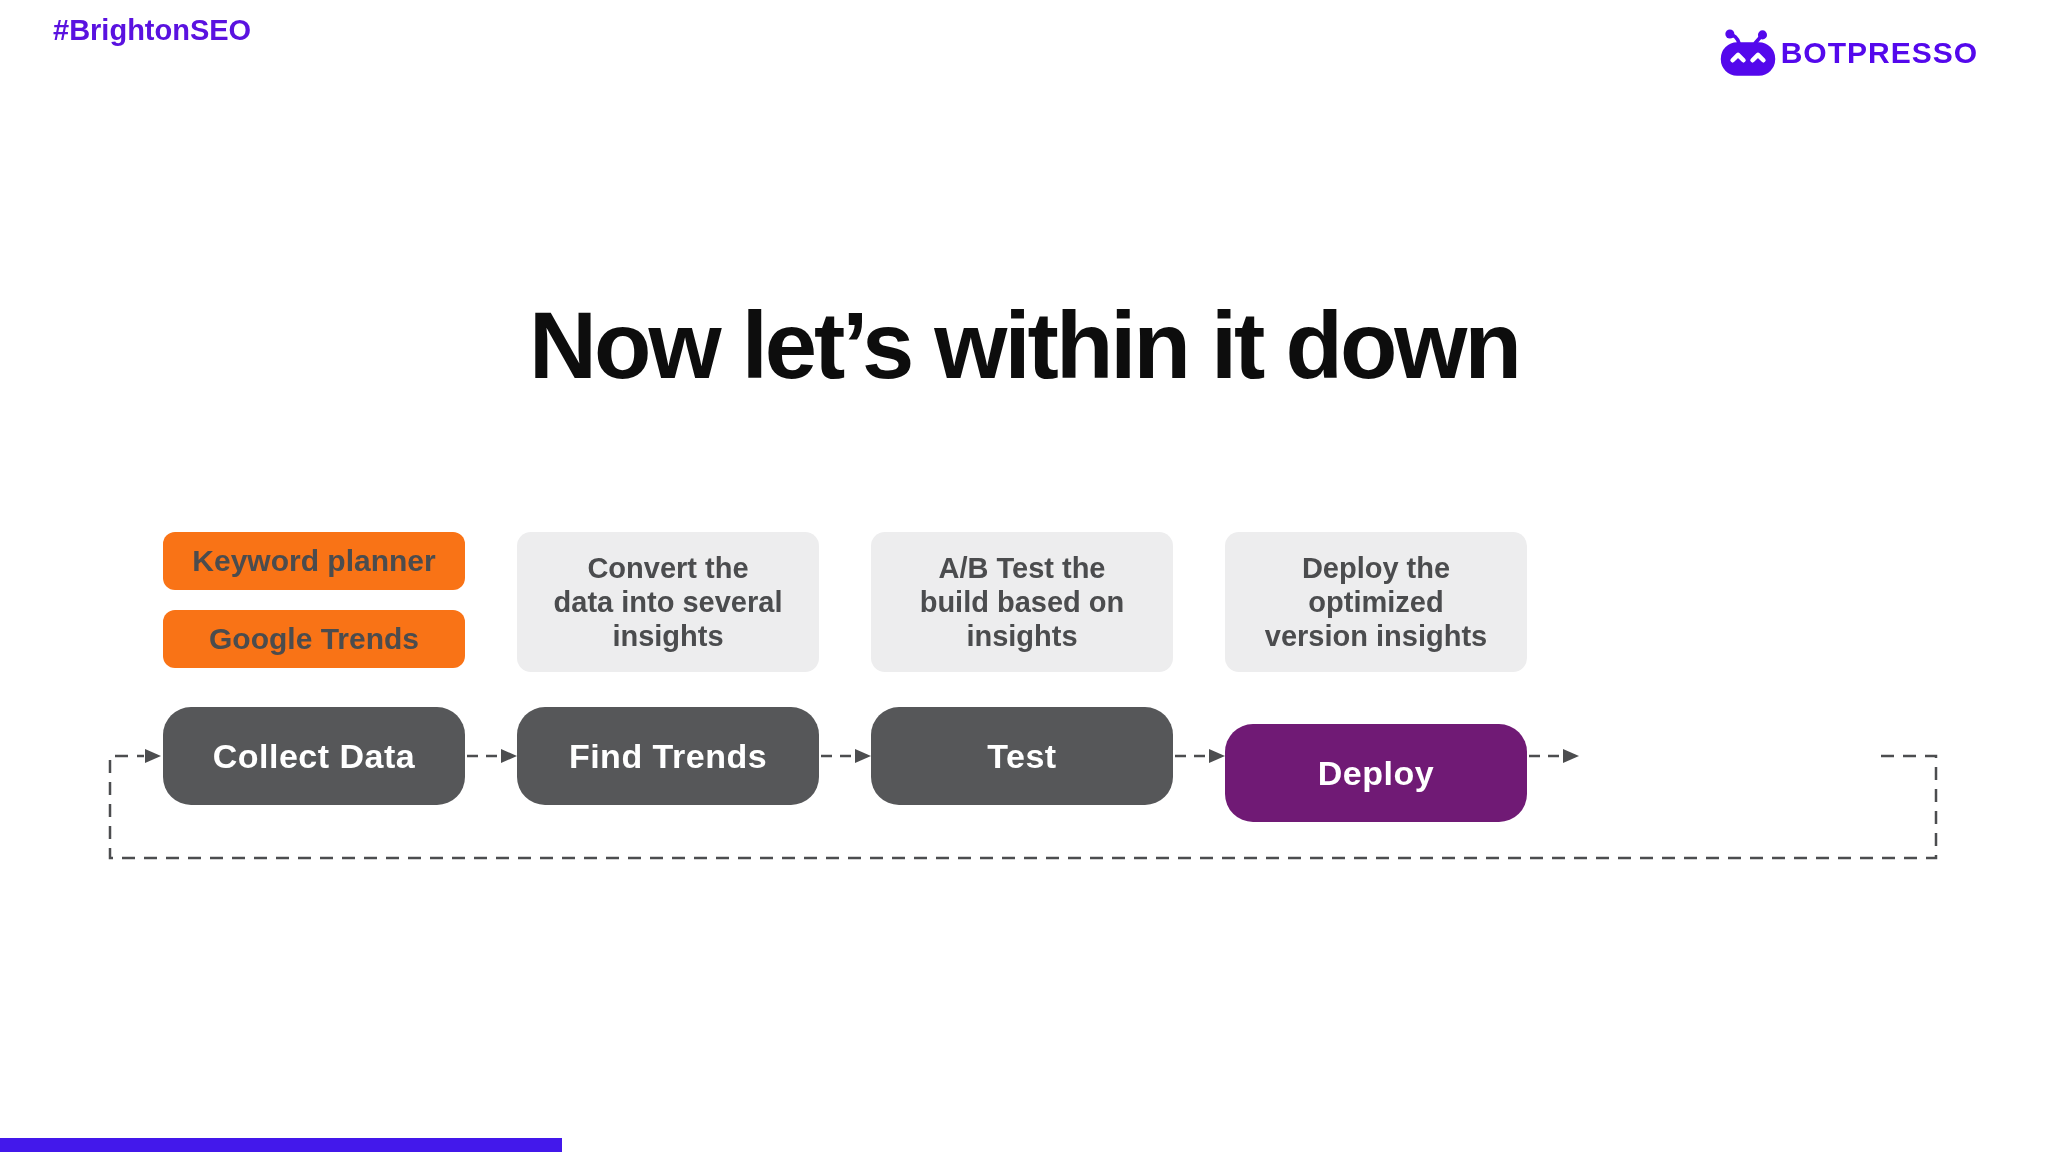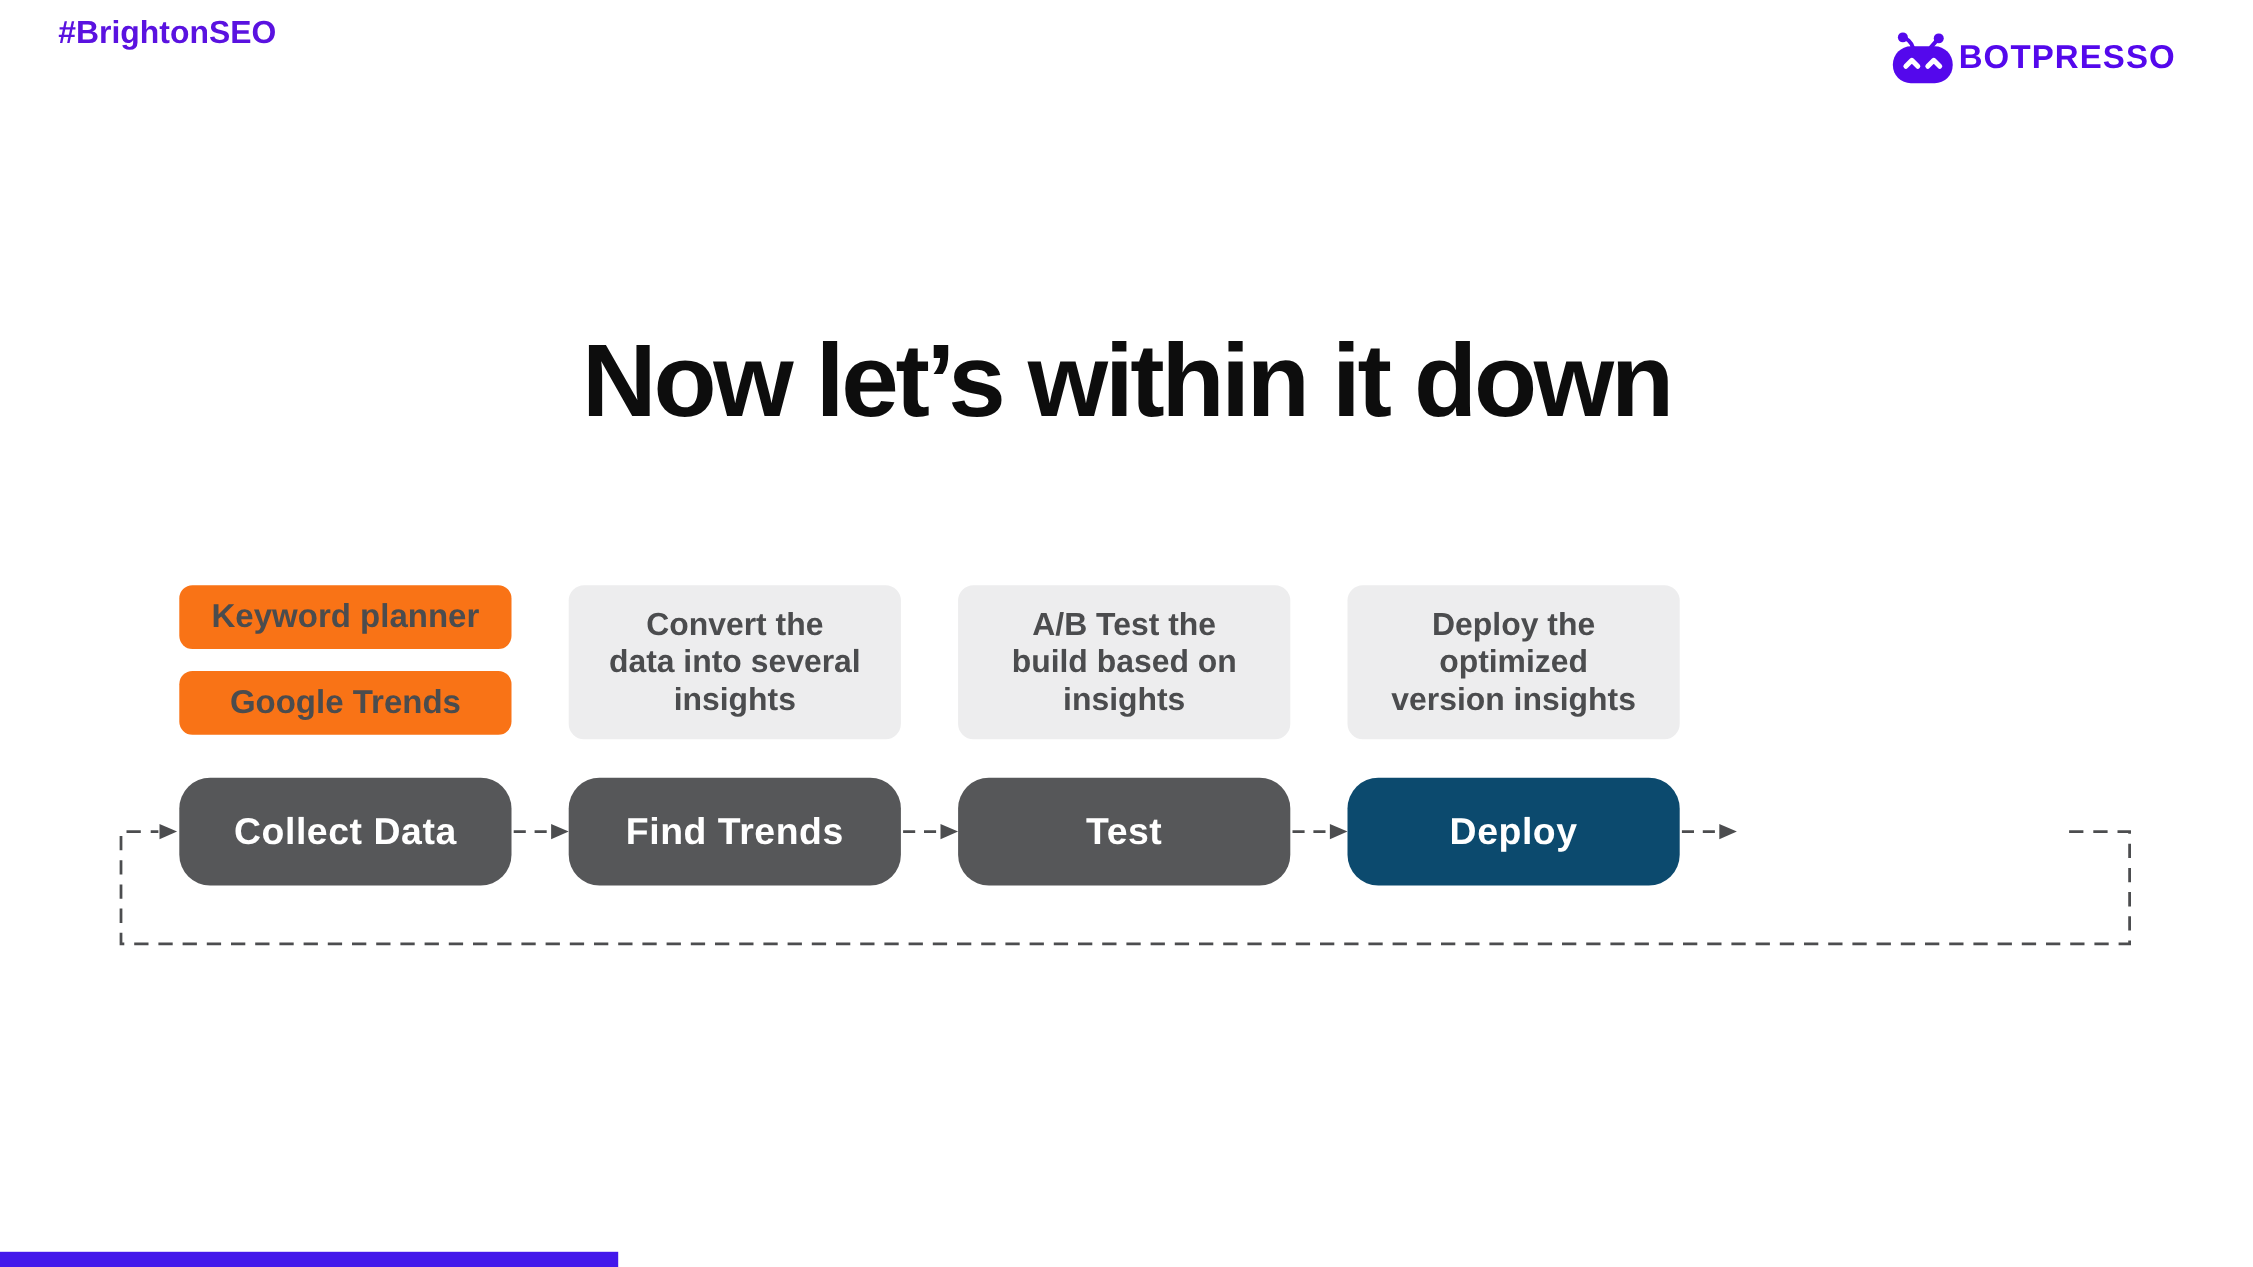--- a/index.html
+++ b/index.html
@@ -41,21 +41,21 @@
     display:flex;flex-direction:column;align-items:center;justify-content:center;
     font-size:29px;font-weight:bold;color:#4b4c4e;line-height:34px;
     text-align:center;
   }
   .box{
     height:98px;border-radius:28px;
     background:#565759;
     display:flex;align-items:center;justify-content:center;
     font-size:34px;font-weight:bold;color:#ffffff;letter-spacing:0.5px;
   }
-  .box.highlight{background:#0c4a6e;}
+  .box.highlight{background:#701a75;margin-top:17px;}
   .connectors{
     position:absolute;left:0;top:0;width:2048px;height:1152px;
     pointer-events:none;
   }
   .progress-bar{
     position:absolute;left:0;bottom:0;width:562px;height:14px;
     background:#4318eb;
   }
 </style>
 </head>

